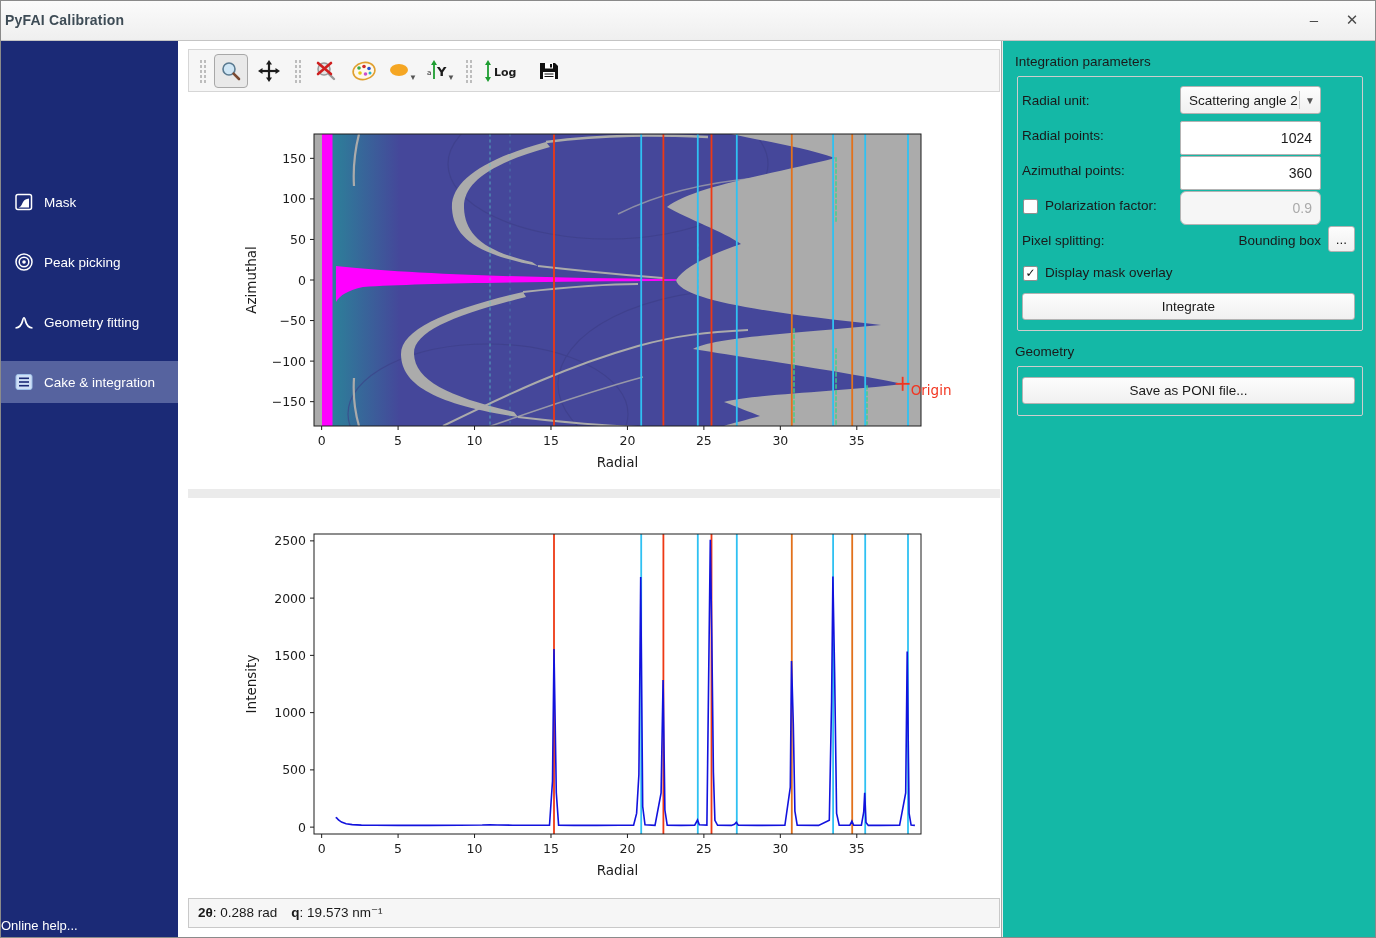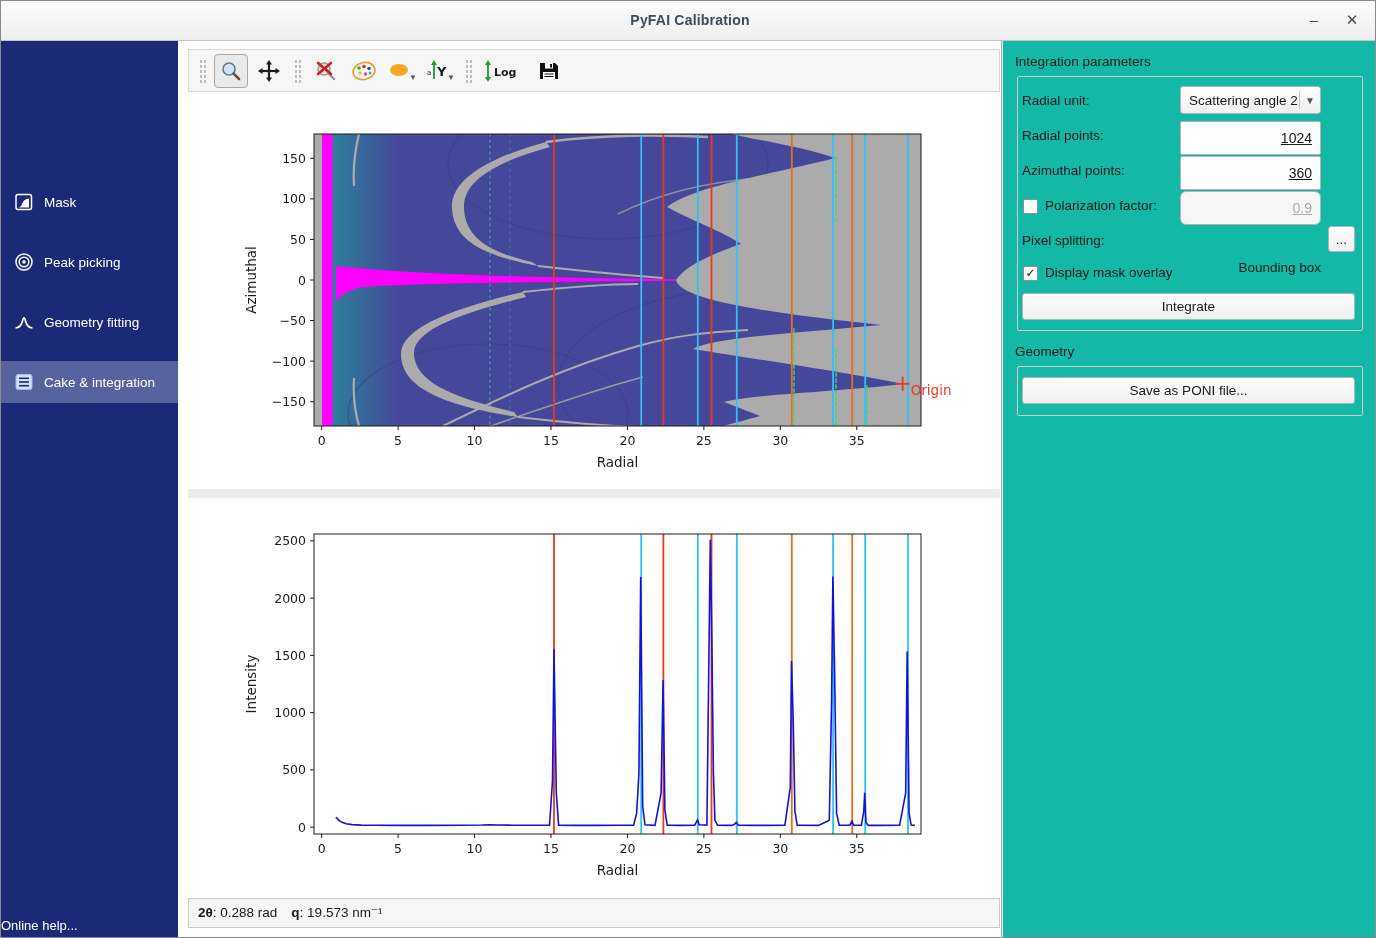--- a/index.html
+++ b/index.html
@@ -2,21 +2,21 @@
 <html><head>
 <meta charset="utf-8">
 <style>
   * { margin:0; padding:0; box-sizing:border-box; }
   html,body { width:1376px; height:938px; background:#e8e8e8; font-family:"Liberation Sans","DejaVu Sans",sans-serif; }
   .app { position:relative; width:1376px; height:938px; background:#ededed; border:1px solid #8a8a8a; overflow:hidden; }
 
   
   .titlebar { position:absolute; left:0; top:0; width:100%; height:40px;
     background:linear-gradient(#fbfbfb,#efefef); border-bottom:1px solid #c4c4c4; }
-  .titlebar .title { position:absolute; left:4px; right:0; top:11px; text-align:center;
+  .titlebar .title { position:absolute; left:4px; right:0; top:11px; 
     font-size:14px; font-weight:600; color:#3e4c56; letter-spacing:.2px; }
   .winbtn { position:absolute; top:8px; width:26px; height:24px; text-align:center;
     line-height:22px; font-size:15px; color:#4a4a4a; cursor:default; }
   .winbtn.min { right:48px; }
   .winbtn.close { right:10px; }
 
   
   .sidebar { position:absolute; left:0; top:40px; width:177px; height:898px; background:#1b2a76; }
   .side-item { position:absolute; left:0; width:177px; height:42px; display:flex; align-items:center;
     color:#ffffff; font-size:13.5px; cursor:default; }
@@ -50,21 +50,21 @@
   .tick { font-family:"DejaVu Sans",sans-serif; font-size:12.5px; fill:#1c1c1c; }
   .axlabel { font-family:"DejaVu Sans",sans-serif; font-size:13.5px; fill:#1c1c1c; }
 
   
   .rightpanel { position:absolute; left:1002px; top:40px; width:374px; height:898px; background:#14b8a6;
     font-size:13.5px; color:#1a1a1a; }
   .rp-title { position:absolute; left:12px; font-size:13.5px; color:#1a1a1a; }
   .groupbox { position:absolute; border:1px solid #cdcdcd; border-radius:2px; }
   .rp-label { position:absolute; color:#1a1a1a; }
   .field { position:absolute; background:#ffffff; border:1px solid #b3b3b3; border-radius:2px;
-    font-size:14px; color:#1a1a1a; text-align:right; padding:16px 8px; font-family:"Liberation Sans","DejaVu Sans",sans-serif;text-decoration:underline; }
+    font-size:14px; color:#1a1a1a; text-align:right; padding:16px 8px; font-family:"Liberation Sans","DejaVu Sans",sans-serif; }
   .field:disabled, .field.disabled { background:#f6f6f6; color:#aaaaaa; }
   .btn { position:absolute; background:linear-gradient(#fdfdfd,#f0f0f0); border:1px solid #b3b3b3;
     border-radius:3px; font-size:13.5px; color:#1a1a1a; text-align:center; cursor:default;
     display:flex; align-items:center; justify-content:center; }
   .combo { position:absolute; background:linear-gradient(#fdfdfd,#f0f0f0); border:1px solid #b3b3b3;
     border-radius:3px; display:flex; align-items:center; padding-left:8px; }
   .combo .val { flex:1; overflow:hidden; white-space:nowrap; font-size:13.5px; }
   .combo .sep { width:1px; height:18px; background:#c9c9c9; margin-left:2px; }
   .combo .caret { width:20px; text-align:center; font-size:10px; color:#555; }
   .checkbox { position:absolute; width:15px; height:15px; background:#ffffff; border:1px solid #8f8f8f;
@@ -370,21 +370,21 @@
     <input class="field" style="left: 177px; top: 80px; width: 141px; height: 27px;" value="1024">
 
     <span class="rp-label" style="left:19px; top:122px;">Azimuthal points:</span>
     <input class="field" style="left: 177px; top: 115px; width: 141px; height: 27px;" value="360">
 
     <span class="checkbox" style="left:20px; top:158px;"></span>
     <span class="rp-label" style="left:42px; top:157px;">Polarization factor:</span>
     <input class="field disabled" disabled="" style="left: 177px; top: 150px; width: 141px; height: 27px; border-radius: 6px;" value="0.9">
 
     <span class="rp-label" style="left:19px; top:192px;">Pixel splitting:</span>
-    <span class="rp-label" style="left:177px; top:192px; width:141px; text-align:right;margin-top:27px;">Bounding box</span>
+    <span class="rp-label" style="left:177px; top:192px; width:141px; text-align:right;">Bounding box</span>
     <div class="btn" style="left:325px; top:185px; width:27px; height:26px;">...</div>
 
     <span class="checkbox" style="left:20px; top:225px;">✓</span>
     <span class="rp-label" style="left:42px; top:224px;">Display mask overlay</span>
 
     <div class="btn" style="left:19px; top:252px; width:333px; height:27px;">Integrate</div>
 
     <div class="rp-title" style="top:303px;">Geometry</div>
     <div class="groupbox" style="left:14px; top:325px; width:346px; height:50px;"></div>
     <div class="btn" style="left:19px; top:336px; width:333px; height:27px;">Save as PONI file...</div>

